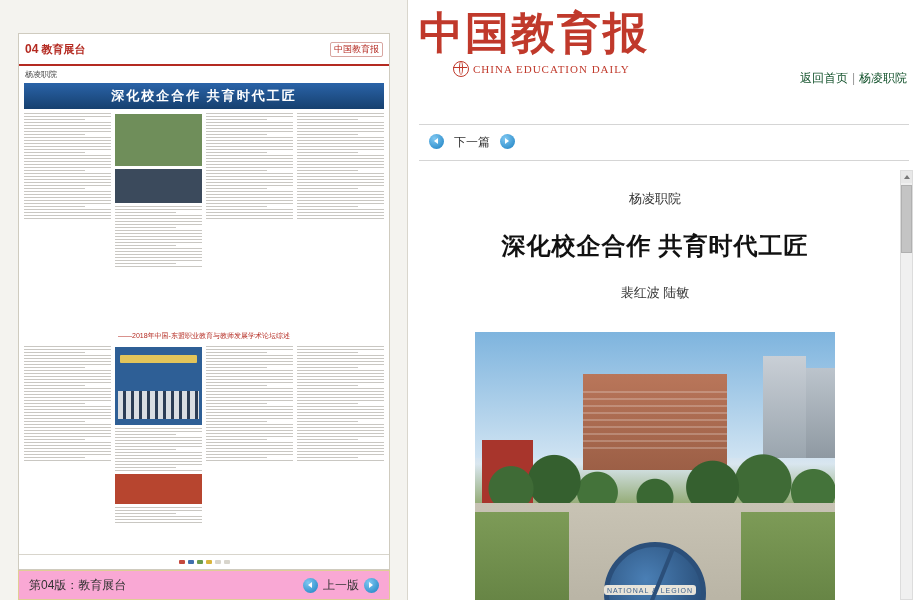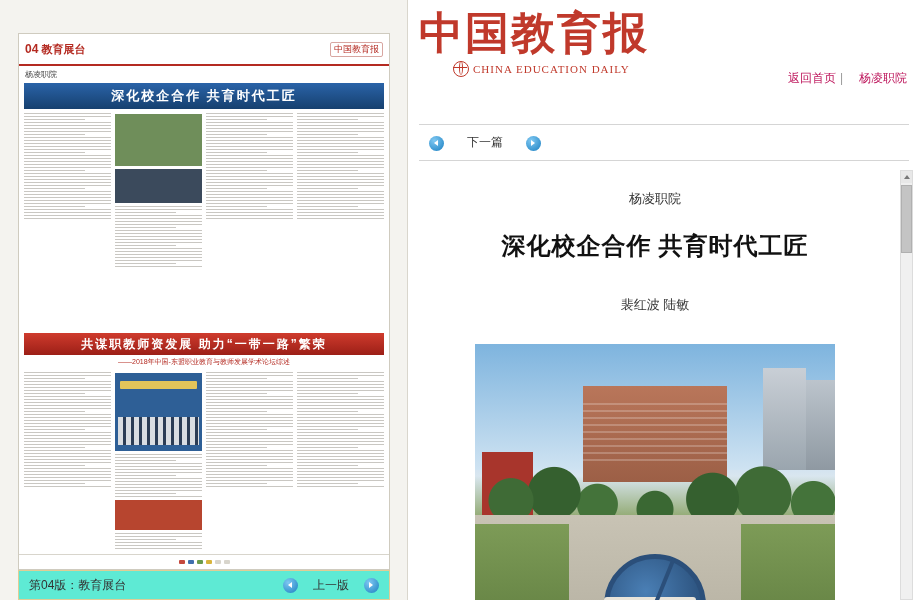--- a/index.html
+++ b/index.html
@@ -67,26 +67,26 @@
     border-top:1px solid #d8d5cc;display:flex;align-items:center;
     justify-content:center;gap:3px;
   }
   .tdot{width:6px;height:4px;background:#d8d5cc;border-radius:1px;}
   .tdot.r{background:#c5493e;}
   .tdot.b{background:#3f6fae;}
   .tdot.g{background:#6a9b4c;}
   .tdot.y{background:#d8b43c;}
   #bottom-bar{
     position:absolute;left:18px;bottom:0;width:372px;height:30px;
-    background:#5eead4;border:1px solid #e0cd95;box-sizing:border-box;
+    background:#f9a8d4;border:1px solid #e0cd95;box-sizing:border-box;
     display:flex;align-items:center;justify-content:space-between;
     padding:0 10px;
   }
   #bottom-bar .page-label{font-size:12px;color:#333;}
-  #bottom-bar .prev-wrap{display:flex;align-items:center;gap:15px;justify-content:space-between;}
+  #bottom-bar .prev-wrap{display:flex;align-items:center;gap:5px;justify-content:space-between;}
   #bottom-bar .prev-label{font-size:12px;color:#333;}
   .nav-circle{
     width:15px;height:15px;border-radius:50%;
     background:radial-gradient(circle at 35% 30%,#7fc8f2,#1a7fc1);
     display:inline-block;position:relative;flex:none;
   }
   .nav-circle::after{
     content:"";position:absolute;left:5px;top:4px;
     border-left:4px solid #fff;border-top:3.5px solid transparent;
     border-bottom:3.5px solid transparent;
@@ -122,53 +122,53 @@
     border-radius:50%;
   }
   #masthead .globe::after{
     content:"";position:absolute;left:-1px;top:5px;width:14px;height:2px;
     border-top:1px solid #c0392b;
   }
   #top-links{
     position:absolute;right:12px;top:70px;
     font-size:12px;color:#2255a4;
   }
-  #top-links a{color:#be185d;text-decoration:none;cursor:pointer;margin-left:12px;}
+  #top-links a{color:#14532d;text-decoration:none;cursor:pointer;}
   #top-links .sep{color:#999;margin:0 4px;}
   #date-row{
     position:absolute;left:10px;top:101px;
     font-size:12px;color:#333;
   }
   #divider{
     position:absolute;left:10px;top:124px;right:10px;height:1px;
     background:#d5d5d5;
   }
   #nav-next{
     position:absolute;left:20px;top:134px;
-    display:flex;align-items:flex-end;gap:23px;
+    display:flex;align-items:flex-start;gap:10px;
   }
   #nav-next .lbl{font-size:12px;color:#333;}
   #article-divider{
     position:absolute;left:10px;top:160px;right:10px;height:1px;
     background:#d5d5d5;
   }
   #article{
     position:absolute;left:10px;top:168px;right:28px;bottom:0;
     overflow:hidden;
   }
   .kicker{
     text-align:center;font-size:13px;color:#333;margin-top:22px;
   }
   .headline{
     text-align:center;font-size:24px;color:#111;font-weight:bold;
     margin-top:22px;letter-spacing:1px;
     font-family:"Liberation Serif","DejaVu Serif",serif;
   }
   .byline{
-    text-align:center;font-size:13px;color:#333;margin-top:34px;
+    text-align:center;font-size:13px;color:#333;margin-top:22px;
   }
   .article-photo{
     margin:30px auto 0;width:360px;height:300px;
     position:relative;overflow:hidden;
     background:linear-gradient(180deg,#9fc6e8 0%,#c9dff2 38%,#d9e6ef 44%,#86a05e 60%,#6d8a4c 100%);
   }
   .ph-sky{position:absolute;left:0;top:0;width:100%;height:42%;
     background:linear-gradient(180deg,#7eb4de,#cfe3f2);}
   .ph-building{
     position:absolute;left:30%;top:14%;width:40%;height:32%;
@@ -405,21 +405,20 @@
           <div class="tline"></div>
             <div class="tline short"></div>
             <div class="tline"></div>
           <div class="tline"></div>
             <div class="tline"></div>
             <div class="tline"></div>
         </div>
       </div>
     </div>
 
-    <div class="thumb-banner2">共谋职教师资发展    助力“一带一路”繁荣</div>
     <div class="thumb-banner2sub">——2018年中国-东盟职业教育与教师发展学术论坛综述</div>
 
     <div style="position:relative;height:238px;padding:3px 5px 0;box-sizing:border-box;">
       <div style="display:flex;gap:4px;height:100%;">
         <div class="tcol">
           <div class="tline"></div>
             <div class="tline"></div>
             <div class="tline short"></div>
           <div class="tline"></div>
             <div class="tline"></div>

